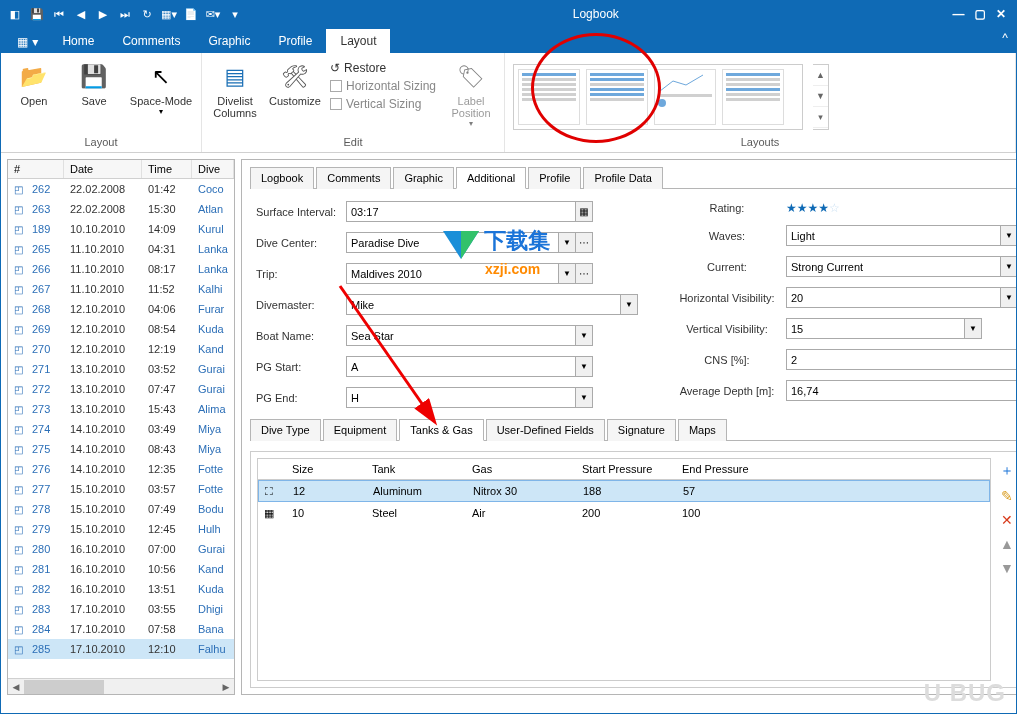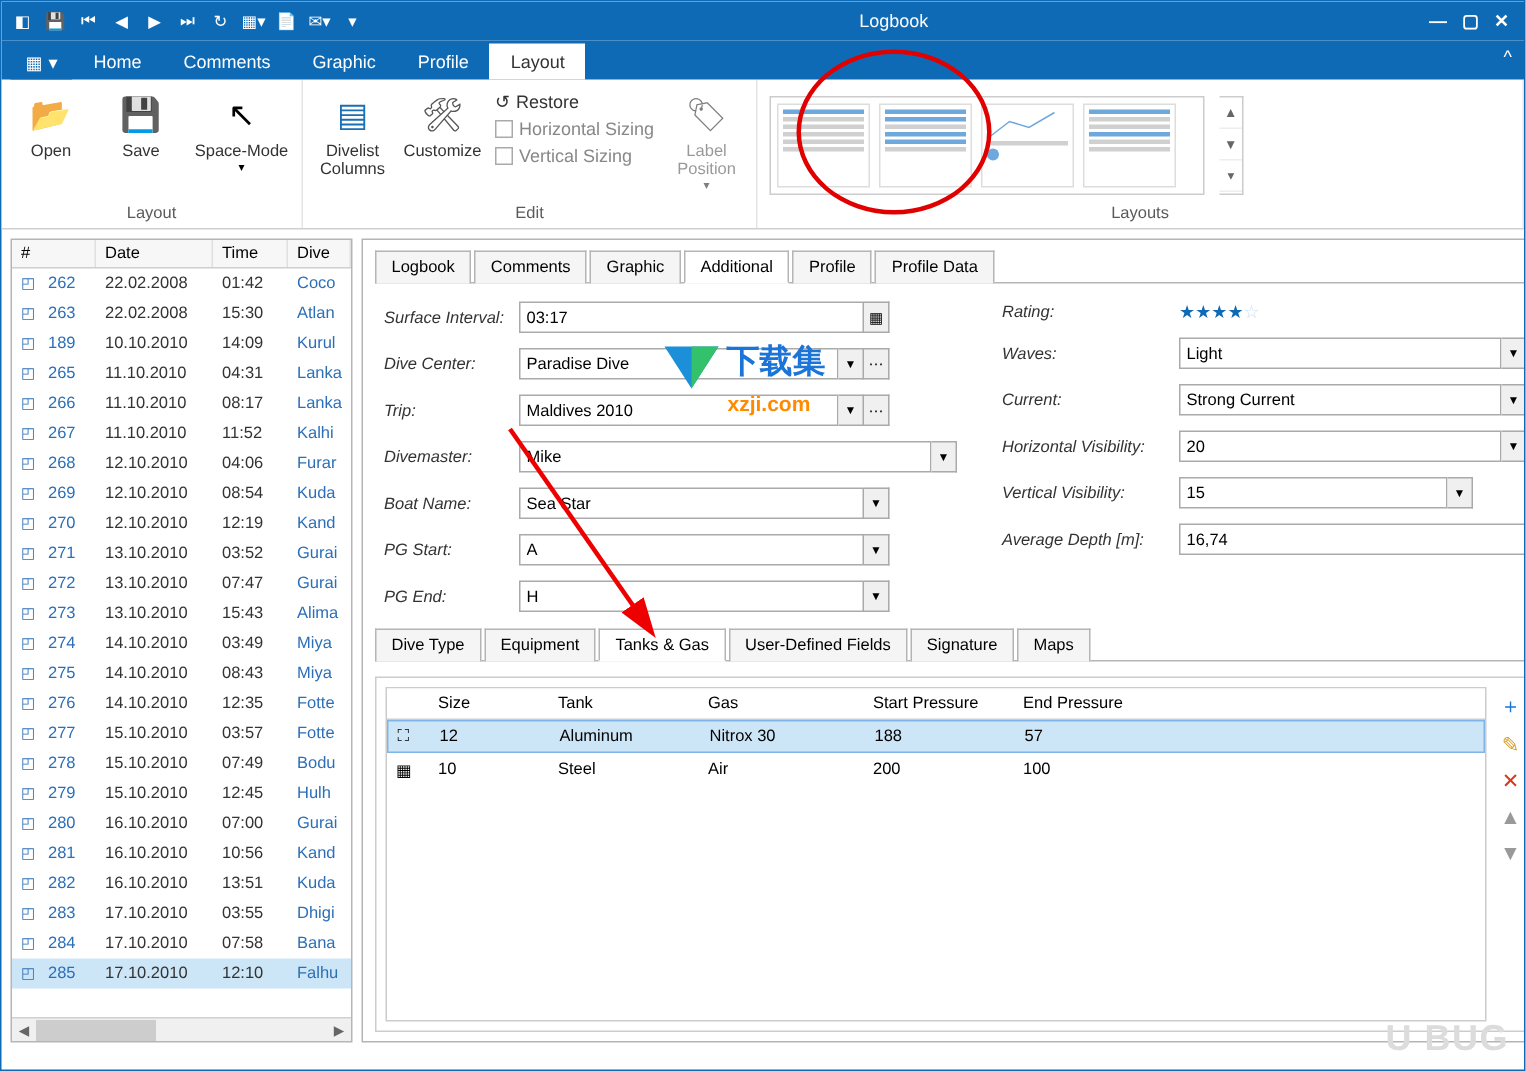--- a/index.html
+++ b/index.html
@@ -62,22 +62,22 @@
 
 .details-panel { flex: 1; border: 1px solid #b5b5b5; padding: 6px 8px; display: flex; flex-direction: column; position: relative; }
 .tabset { display: flex; border-bottom: 1px solid #b5b5b5; }
 .tab { padding: 4px 10px; border: 1px solid #b5b5b5; border-bottom: none; background: #fff; margin-right: 2px; cursor: pointer; position: relative; top: 1px; font-size: 11px; }
 .tab.inactive { background: #f5f5f5; }
 .tab.active { background: #fff; border-bottom: 1px solid #fff; }
 
 .form-area { padding: 12px 6px 6px 6px; display: flex; gap: 30px; }
 .form-col { display: flex; flex-direction: column; gap: 10px; }
 .form-row { display: flex; align-items: center; }
-.form-row label { width: 90px; font-size: 11px; color: #333; font-style: italic; }
-.form-col.right .form-row label { width: 118px; }
+.form-row label { width: 90px; font-size: 11px; color: #333; }
+.form-col.right .form-row label { width: 118px; text-align: center; }
 .inp { border: 1px solid #aaa; height: 21px; padding: 0 4px; font-size: 11px; background: #fff; }
 .sel { display: flex; }
 .sel .inp { flex: 1; }
 .sel .dd { width: 17px; border: 1px solid #aaa; border-left: none; background: #f0f0f0; display: flex; align-items: center; justify-content: center; font-size: 8px; cursor: pointer; height: 21px; }
 .sel .dd2 { width: 17px; border: 1px solid #aaa; border-left: none; background: #f0f0f0; display: flex; align-items: center; justify-content: center; font-size: 10px; cursor: pointer; height: 21px; }
 .stars { display: flex; gap: 0; color: #0f6ab5; font-size: 20px; cursor: pointer; }
 
 .subtabs { display: flex; border-bottom: 1px solid #b5b5b5; margin-top: 4px; }
 .tank-area { border: 1px solid #ccc; margin-top: 10px; padding: 6px; display: flex; gap: 6px; height: 240px; }
 .tank-table { flex: 1; border: 1px solid #ccc; }
@@ -519,20 +519,24 @@
             </div>
           </div>
         <div class="form-row">
             <label>Vertical Visibility:</label>
             <div class="sel" style="width:196px">
               <input class="inp" value="15" style="">
               <div class="dd">▼</div>
             </div>
           </div>
         <div class="form-row">
+            <label>CNS [%]:</label>
+            <input class="inp" style="width: 232px;" value="2">
+          </div>
+        <div class="form-row">
             <label>Average Depth [m]:</label>
             <input class="inp" style="width: 232px;" value="16,74">
           </div>
       </div>
     </div>
 
     <div class="subtabs" id="subtabs">
         <div class="tab inactive">Dive Type</div>
         <div class="tab inactive">Equipment</div>
         <div class="tab active">Tanks &amp; Gas</div>

